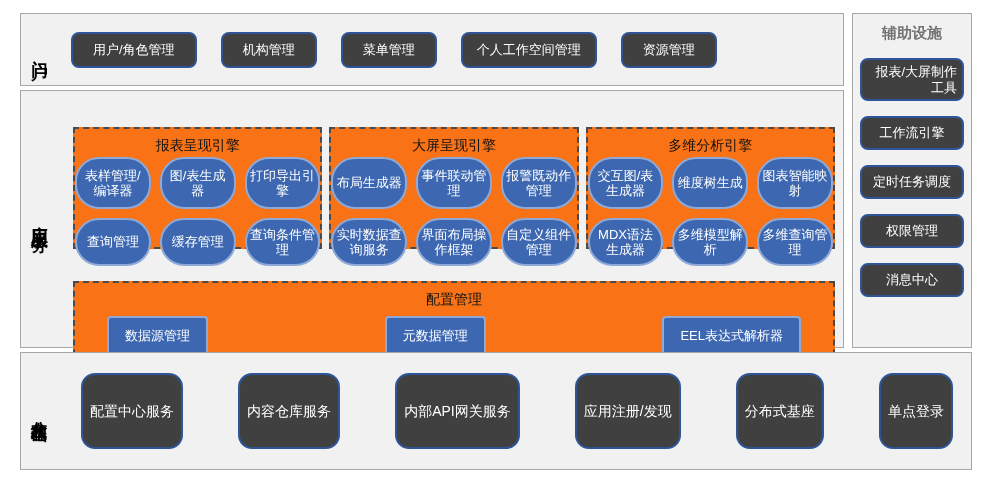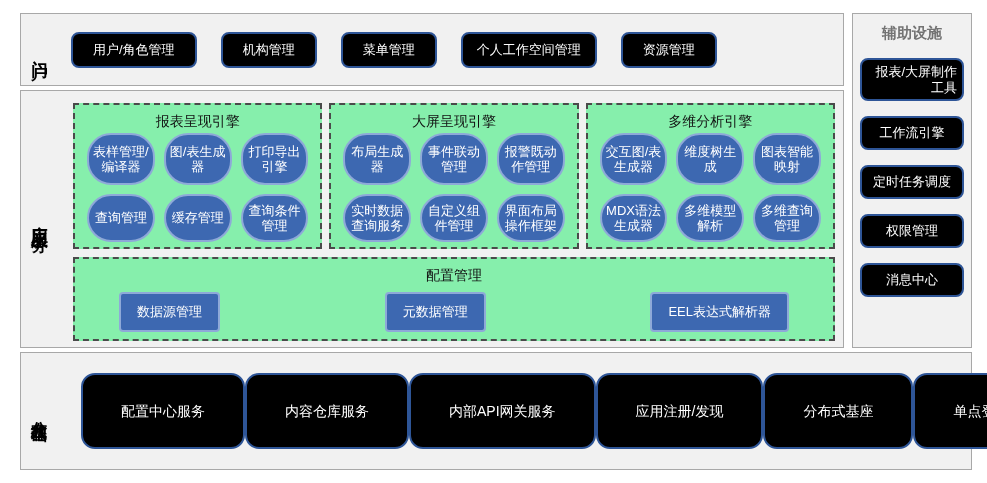--- a/index.html
+++ b/index.html
@@ -11,48 +11,48 @@
   #sec-app{left:20px;top:90px;width:824px;height:258px;}
   #sec-aux{left:852px;top:13px;width:120px;height:335px;}
   #sec-dist{left:20px;top:352px;width:952px;height:118px;}
 
   .vlabel{position:absolute;left:10px;top:50%;transform:translateY(-50%);
     writing-mode:vertical-rl;text-orientation:upright;
     font-weight:bold;font-size:17px;color:#000;letter-spacing:3px;line-height:1;}
   #sec-dist .vlabel{letter-spacing:1px;font-size:16px;}
 
   .btn{display:flex;align-items:center;justify-content:center;text-align:center;
-    background:#000000;border:2px solid #2e5597;border-radius:8px;color:#ffffff;
+    background:#404040;border:2px solid #2e5597;border-radius:8px;color:#ffffff;
     font-size:13px;line-height:1.2;box-sizing:border-box;}
 
   .portal-row{position:absolute;left:50px;right:8px;top:0;height:100%;
     display:flex;align-items:center;gap:24px;}
   .portal-row .btn{height:36px;padding:0 20px;flex:0 0 auto;}
   .portal-row .btn.wide{padding:0 14px;}
 
   .engines{position:absolute;left:52px;top:12px;right:8px;height:146px;display:flex;gap:7px;}
-  .group{background:#86efac;border:2px dashed #4a4a4a;box-sizing:border-box;padding:4px 12px;flex:1 1 0;}
+  .group{background:#f97316;border:2px dashed #4a4a4a;box-sizing:border-box;padding:4px 0;flex:1 1 0;margin-top:24px;}
   .group-title{text-align:center;font-size:14px;color:#111;height:24px;line-height:24px;}
   .ggrid{display:grid;grid-template-columns:repeat(3,1fr);grid-template-rows:52px 48px;gap:9px 9px;}
   .gbtn{display:flex;align-items:center;justify-content:center;text-align:center;
     background:#3d68b1;border:2px solid #8ea9d8;border-radius:24px;color:#ffffff;
     font-size:13px;line-height:1.18;box-sizing:border-box;padding:2px 3px;}
 
   #config-group{position:absolute;left:52px;top:166px;right:8px;height:84px;}
   .config-row{display:flex;justify-content:space-between;align-items:center;padding:0 32px;margin-top:5px;}
   .config-row .gbtn{height:40px;border-radius:4px;padding:0 16px;flex:0 0 auto;}
 
   .aux-col{display:flex;flex-direction:column;align-items:center;}
   .aux-title{font-weight:bold;font-size:15px;color:#737373;text-align:center;margin-top:10px;}
   .aux-col .btn{width:104px;min-height:34px;padding:4px 5px;margin-top:15px;font-size:13px;text-align:right;}
   .aux-col .btn:first-of-type{margin-top:13px;}
 
   .dist-row{position:absolute;left:60px;right:18px;top:50%;transform:translateY(-50%);
     display:flex;justify-content:space-between;align-items:center;}
-  .dist-row .btn{height:76px;padding:0 38px;border-radius:14px;font-size:14px;flex:0 0 auto;}
+  .dist-row .btn{height:76px;padding:0 7px;border-radius:14px;font-size:14px;flex:0 0 auto;}
 </style>
 </head>
 <body>
 
 <div id="stage">
 
   <div id="sec-portal" class="section">
     <div class="vlabel">门户</div>
     <div class="portal-row">
       <div class="btn">用户/角色管理</div>
@@ -79,22 +79,22 @@
         </div>
       </div>
 
       <div class="group">
         <div class="group-title">大屏呈现引擎</div>
         <div class="ggrid">
           <div class="gbtn">布局生成器</div>
           <div class="gbtn">事件联动管理</div>
           <div class="gbtn">报警既动作管理</div>
           <div class="gbtn">实时数据查询服务</div>
+          <div class="gbtn">界面布局操作框架</div>
           <div class="gbtn">自定义组件管理</div>
-          <div class="gbtn">界面布局操作框架</div>
         </div>
       </div>
 
       <div class="group">
         <div class="group-title">多维分析引擎</div>
         <div class="ggrid">
           <div class="gbtn">交互图/表生成器</div>
           <div class="gbtn">维度树生成</div>
           <div class="gbtn">图表智能映射</div>
           <div class="gbtn">MDX语法生成器</div>

